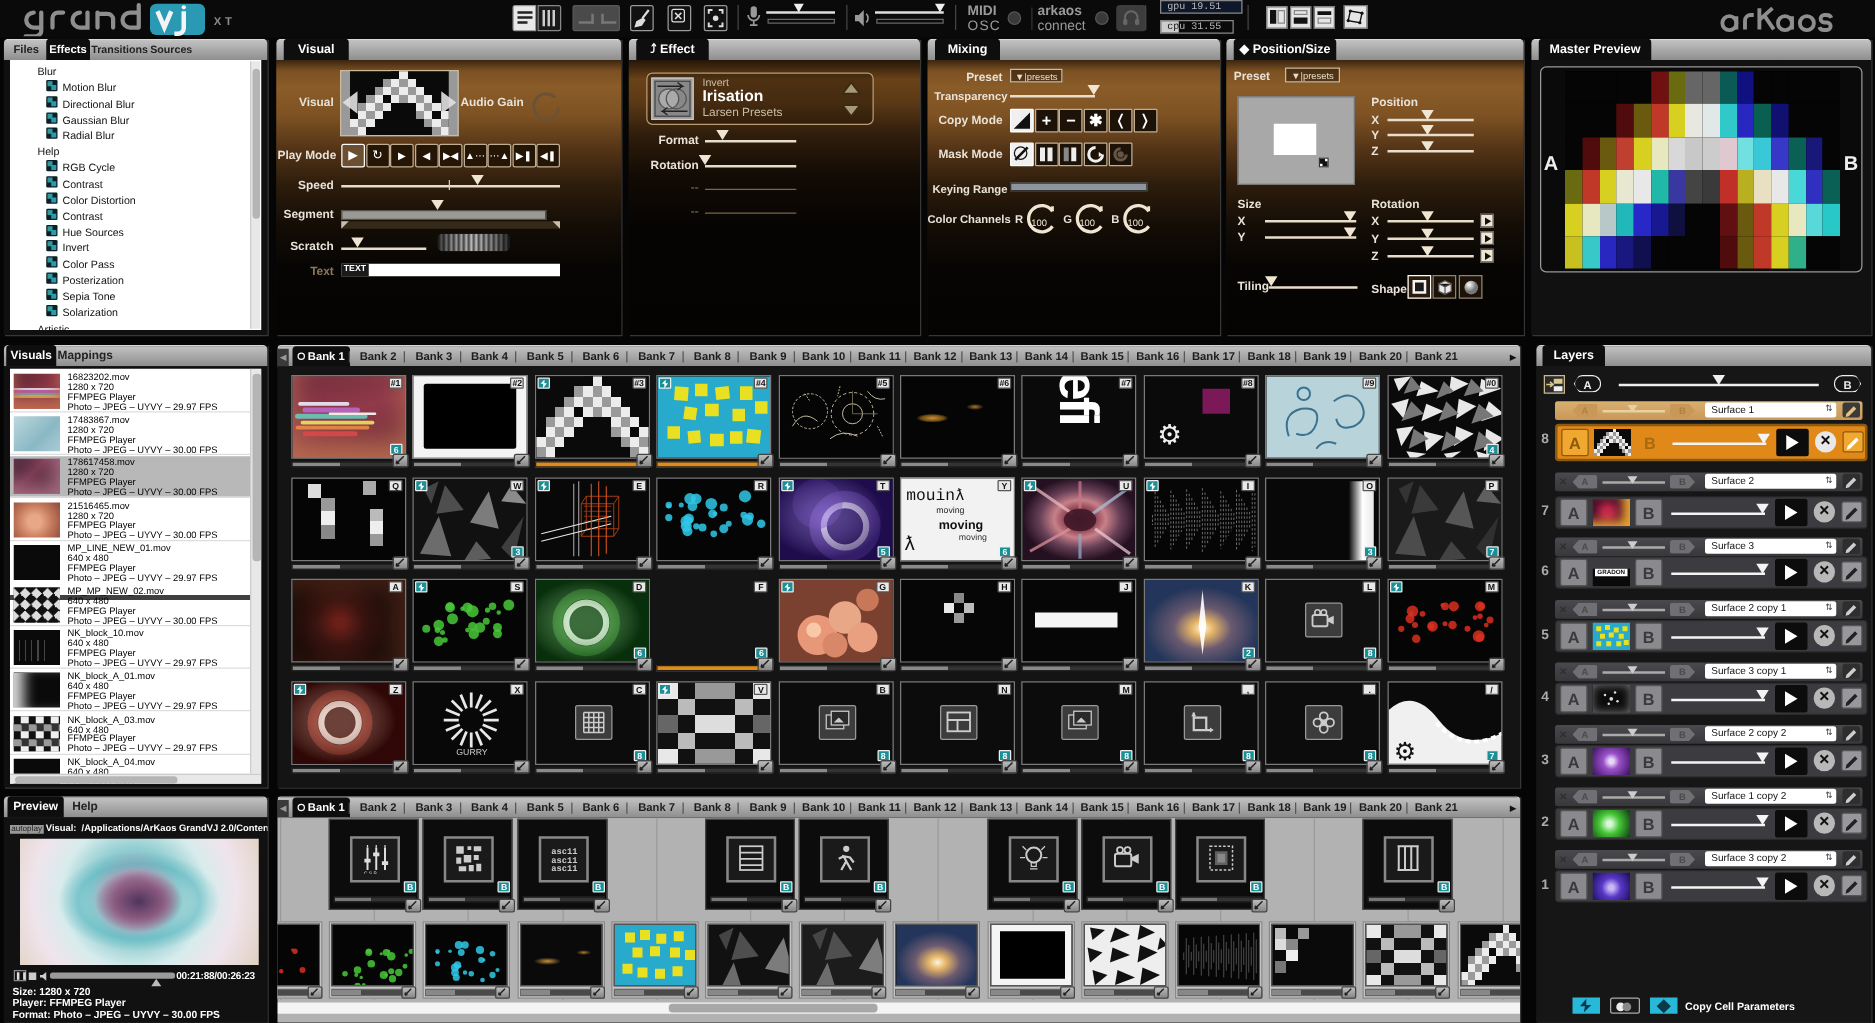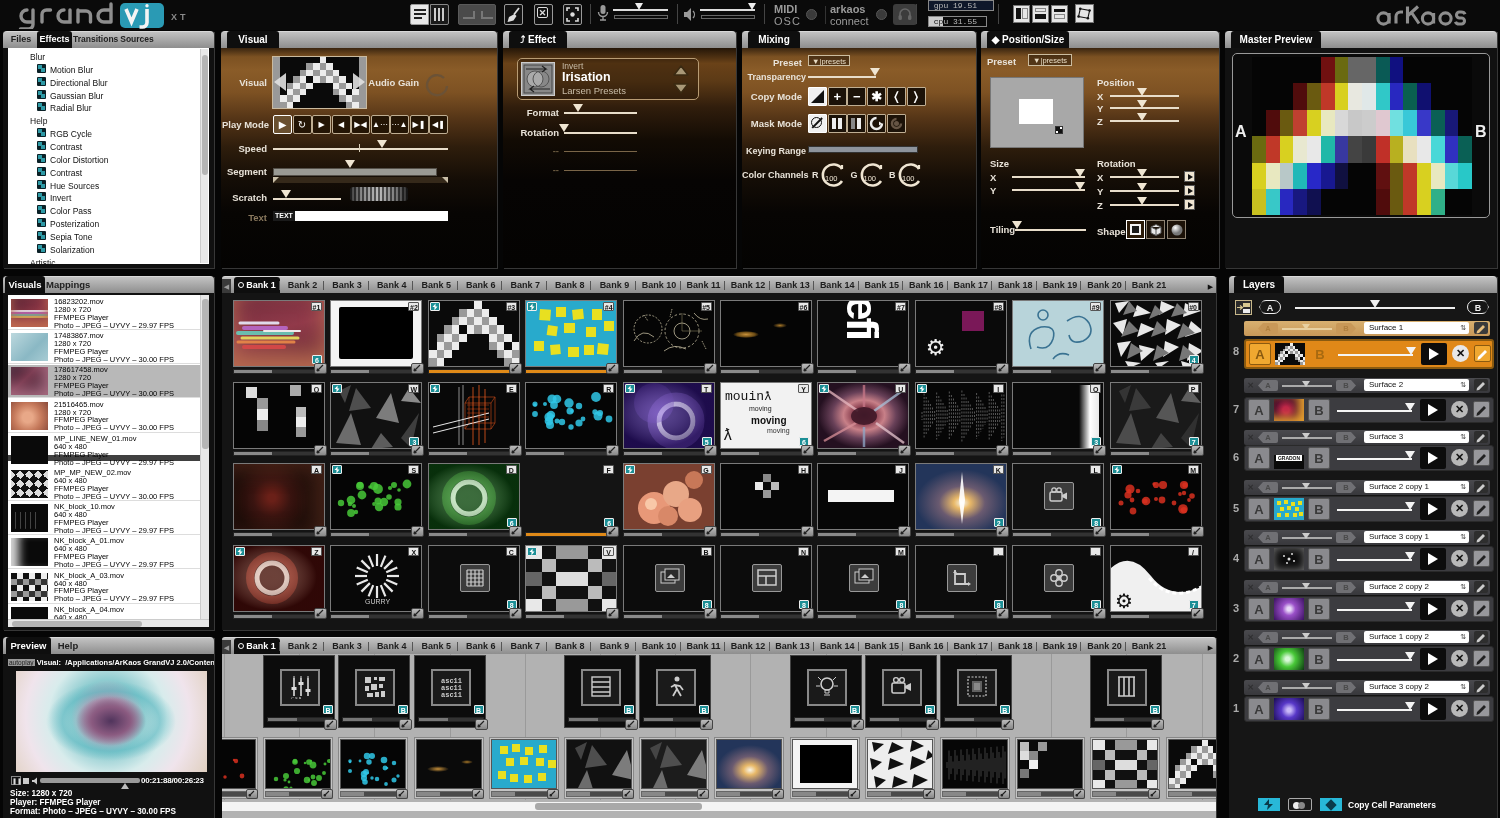--- a/index.html
+++ b/index.html
@@ -642,21 +642,21 @@
         <div style="position:absolute;left:46px;top:1px;font-size:7.5px;color:#000;line-height:7.9px">17483867.mov<br>1280 x 720<br>FFMPEG Player<br>Photo – JPEG – UYVY – 30.00 FPS</div>
       </div>
       <div style="position:absolute;left:0px;top:70.4px;width:192px;height:33px;background:#b8b8b8;border-bottom:1px solid #ddd">
         <div style="position:absolute;left:3px;top:2px;width:37px;height:28px;background:linear-gradient(135deg,#3a2030,#7a3a50 40%,#2a1a28);box-shadow:inset -6px -6px 14px #a86a80;"></div>
         <div style="position:absolute;left:46px;top:1px;font-size:7.5px;color:#000;line-height:7.9px">178617458.mov<br>1280 x 720<br>FFMPEG Player<br>Photo – JPEG – UYVY – 30.00 FPS</div>
       </div>
       <div style="position:absolute;left:0px;top:104.60000000000001px;width:192px;height:33px;border-bottom:1px solid #ddd">
         <div style="position:absolute;left:3px;top:2px;width:37px;height:28px;background:radial-gradient(circle at 45% 55%,#e8a888 20%,#c4785a 55%,#8a4a3a);"></div>
         <div style="position:absolute;left:46px;top:1px;font-size:7.5px;color:#000;line-height:7.9px">21516465.mov<br>1280 x 720<br>FFMPEG Player<br>Photo – JPEG – UYVY – 30.00 FPS</div>
       </div>
-      <div style="position:absolute;left:0px;top:138.8px;width:192px;height:27px;border-bottom:6px solid #404040">
+      <div style="position:absolute;left:0px;top:138.8px;width:192px;height:46px;border-bottom:4px solid #404040">
         <div style="position:absolute;left:3px;top:2px;width:37px;height:28px;background:#0a0a0a;"></div>
         <div style="position:absolute;left:46px;top:1px;font-size:7.5px;color:#000;line-height:7.9px">MP_LINE_NEW_01.mov<br>640 x 480<br>FFMPEG Player<br>Photo – JPEG – UYVY – 29.97 FPS</div>
       </div>
       <div style="position:absolute;left:0px;top:173px;width:192px;height:33px;border-bottom:1px solid #ddd">
         <div style="position:absolute;left:3px;top:2px;width:37px;height:28px;background:#111;background-image:conic-gradient(from 45deg,#ddd 0 25%,#111 0 50%,#ddd 0 75%,#111 0);background-size:9px 9px;"></div>
         <div style="position:absolute;left:46px;top:1px;font-size:7.5px;color:#000;line-height:7.9px">MP_MP_NEW_02.mov<br>640 x 480<br>FFMPEG Player<br>Photo – JPEG – UYVY – 30.00 FPS</div>
       </div>
       <div style="position:absolute;left:0px;top:207.20000000000002px;width:192px;height:33px;border-bottom:1px solid #ddd">
         <div style="position:absolute;left:3px;top:2px;width:37px;height:28px;background:#0a0a0a;background-image:repeating-linear-gradient(90deg,#444 0 1px,#0a0a0a 1px 5px);background-size:60% 60%;background-repeat:no-repeat;background-position:4px 8px;"></div>
         <div style="position:absolute;left:46px;top:1px;font-size:7.5px;color:#000;line-height:7.9px">NK_block_10.mov<br>640 x 480<br>FFMPEG Player<br>Photo – JPEG – UYVY – 29.97 FPS</div>

